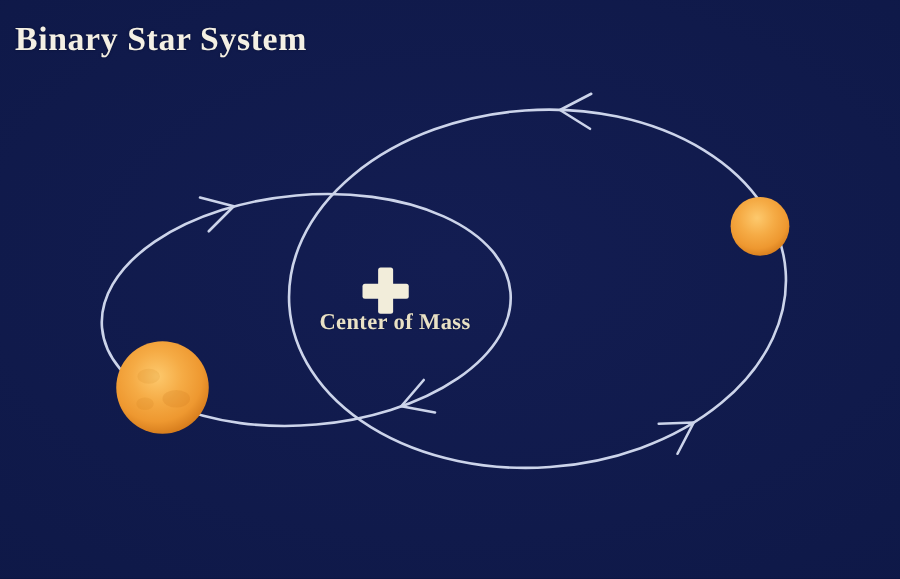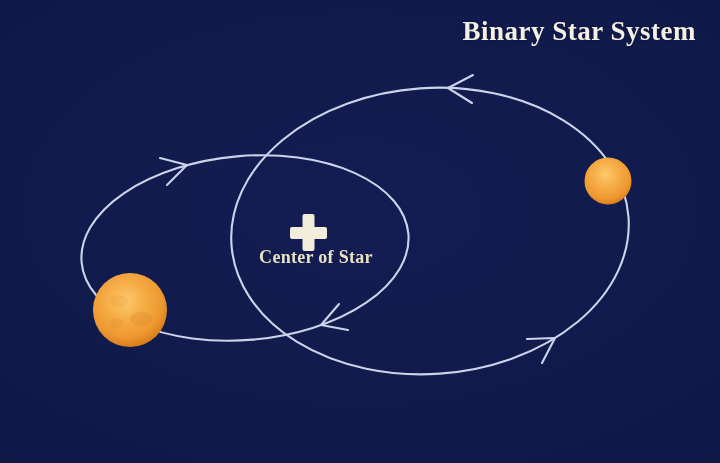--- a/index.html
+++ b/index.html
@@ -14,26 +14,27 @@
     overflow: hidden;
     background: radial-gradient(ellipse 120% 110% at 50% 45%,
                 var(--bg-center) 0%, var(--bg-edge) 100%);
     font-family: "Liberation Serif", "DejaVu Serif", serif;
   }
   .diagram-title {
     position: absolute;
     top: 16px;
     left: 0;
     width: 696px;            
-    text-align: right;
+    text-align: left;
     color: var(--title-text);
     font-size: 27px;
     font-weight: bold;
     letter-spacing: 0.5px;
     text-shadow: 0 0 2px rgba(0,0,0,0.35);
+    padding-left: 12px;
   }
   .com-label {
     position: absolute;
     left: 316px;
     top: 247px;
     transform: translateX(-50%);
     color: var(--label-text);
     font-size: 18px;
     font-weight: bold;
     white-space: nowrap;
@@ -106,15 +107,15 @@
       <ellipse cx="119" cy="301" rx="9" ry="6" fill="#c97714" opacity="0.14"></ellipse>
       <ellipse cx="141" cy="319" rx="11" ry="7" fill="#c06b10" opacity="0.16"></ellipse>
       <ellipse cx="116" cy="323" rx="7" ry="5" fill="#c06b10" opacity="0.12"></ellipse>
     </g>
 
     <g>
       <circle cx="608" cy="181" r="23.5" fill="url(#gradStarSmall)"></circle>
     </g>
   </svg>
 
-  <div class="com-label">Center of Star</div>
+  <div class="com-label">Center of Mass</div>
 
 </div>
 
 </body></html>

